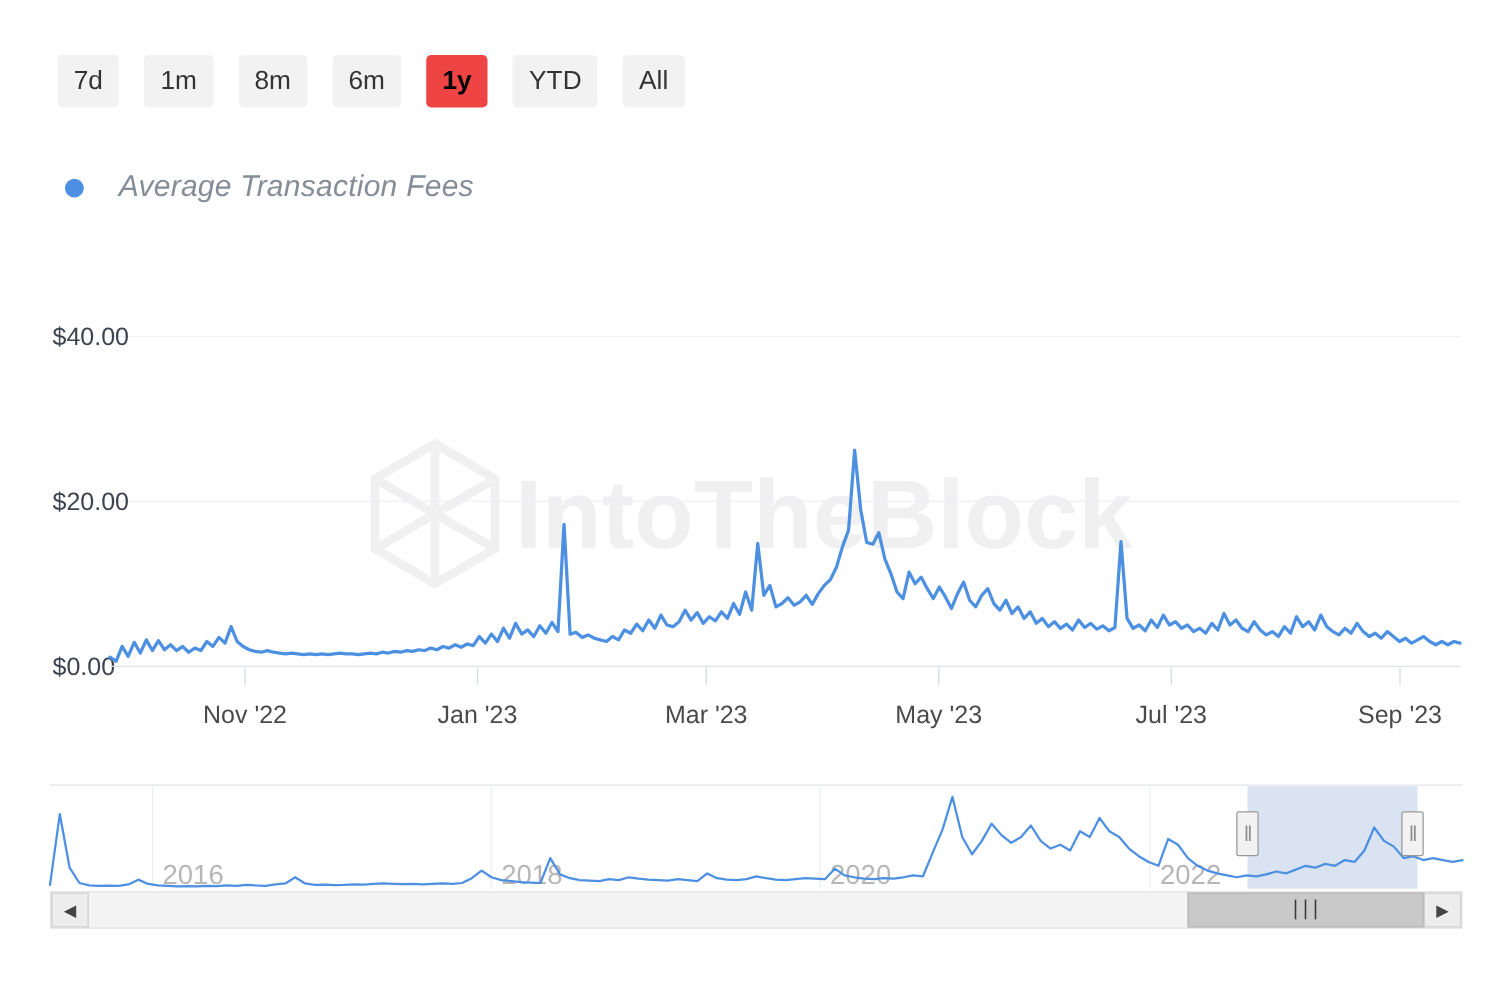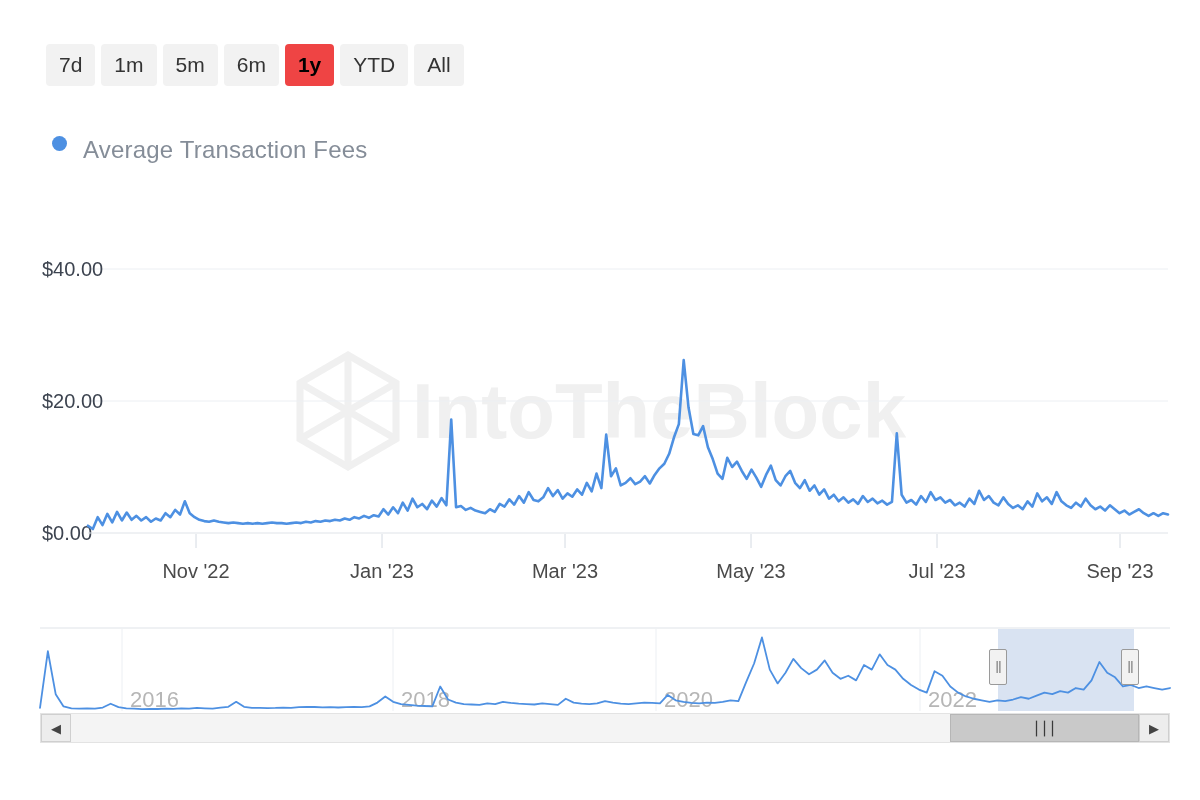--- a/index.html
+++ b/index.html
@@ -15,21 +15,21 @@
     position: relative;
   }
 
   
   #range-selector {
     position: absolute;
     left: 46px;
     top: 44px;
     display: flex;
     align-items: center;
-    gap: 6px;
+    gap: 20px;
   }
   .range-btn {
     background: #f2f2f2;
     border: none;
     border-radius: 4px;
     color: #333333;
     font-family: "Liberation Sans", sans-serif;
     font-size: 21px;
     line-height: 1;
     padding: 10px 13px 11px 13px;
@@ -41,23 +41,24 @@
     color: #000000;
     font-weight: bold;
   }
 
   
   #legend {
     position: absolute;
     left: 52px;
     top: 136px;
     display: flex;
-    align-items: flex-start;
-    gap: 16px;
+    align-items: center;
+    gap: 28px;
     cursor: pointer;
+    font-style: italic;
   }
   #legend-dot {
     width: 15px;
     height: 15px;
     border-radius: 50%;
     background: #4d90e2;
     flex: 0 0 auto;
   }
   #legend-label {
     font-size: 24px;
@@ -197,21 +198,21 @@
     line-height: 1;
     font-family: "Liberation Sans", sans-serif;
   }
 </style>
 </head>
 <body>
 
 <div id="range-selector">
   <button class="range-btn">7d</button>
   <button class="range-btn">1m</button>
-  <button class="range-btn">5m</button>
+  <button class="range-btn">8m</button>
   <button class="range-btn">6m</button>
   <button class="range-btn active">1y</button>
   <button class="range-btn">YTD</button>
   <button class="range-btn">All</button>
 </div>
 
 <div id="legend">
   <span id="legend-dot"></span>
   <span id="legend-label">Average Transaction Fees</span>
 </div>

